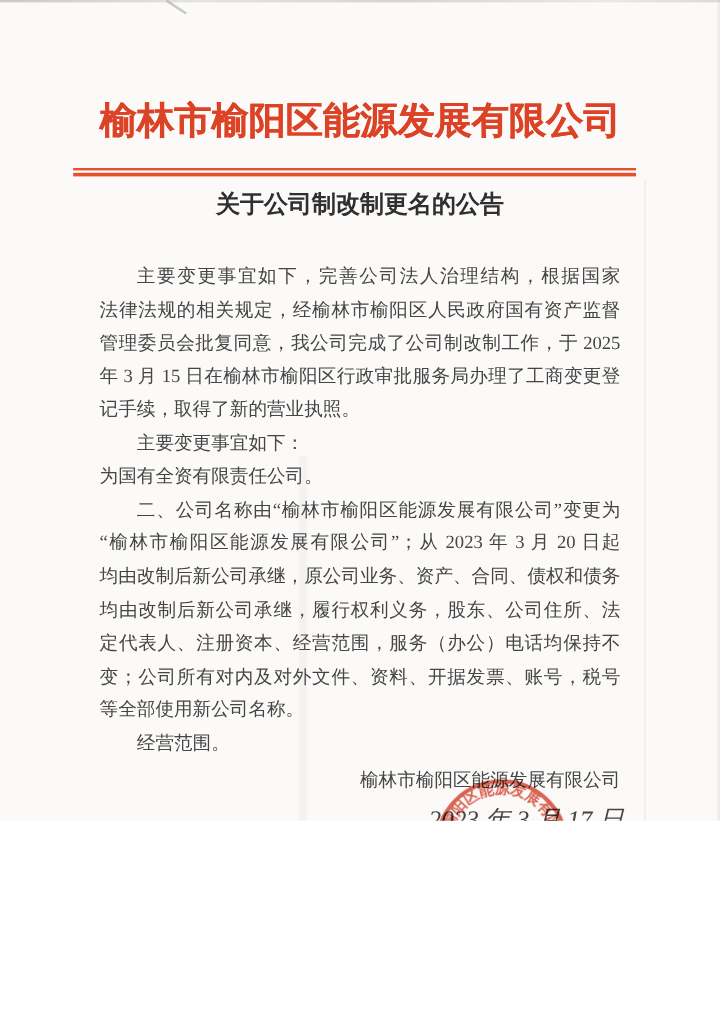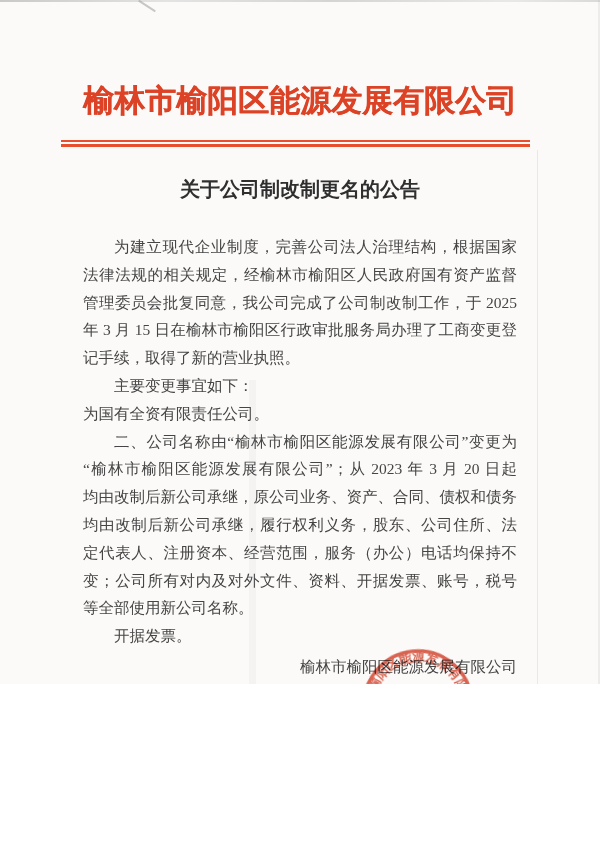--- a/index.html
+++ b/index.html
@@ -50,23 +50,23 @@
     white-space: nowrap;
     text-shadow: 0.4px 0 0 var(--letterhead-red, #dc4326);
   }
   .rule {
     margin: 19px 0 0 -22px;
     width: 469px; height: 2px;
     border-top: 2px solid var(--rule-red, #e84f2c);
     border-bottom: 3px solid var(--rule-red, #e84f2c);
   }
   .doc-title {
-    margin: 29px 0 0;
+    margin: 13px 0 0;
     text-align: center;
-    font-family: Liberation Serif, serif;
+    font-family: Liberation Mono, monospace;
     font-weight: 600;
     font-size: 20px; line-height: 26px;
     color: var(--title-text, #2f2f2f);
   }
   
   .doc-body { margin-top: 31px; }
   .bline {
     font-size: 15.5px;
     line-height: 27.8px;
     color: var(--body-text, #454545);
@@ -126,21 +126,21 @@
   <div class="edge-right"></div>
 
   <h1 class="letterhead">榆林市榆阳区能源发展有限公司</h1>
 
   <div class="rule"></div>
 
   <h2 class="doc-title">关于公司制改制更名的公告</h2>
 
   <div class="doc-body" id="body-paragraphs">
       <div>
-        <div class="bline indent just">为建立现代企业制度，完善公司法人治理结构，根据国家</div>
+        <div class="bline indent just">主要变更事宜如下，完善公司法人治理结构，根据国家</div>
         <div class="bline just">法律法规的相关规定，经榆林市榆阳区人民政府国有资产监督</div>
         <div class="bline just">管理委员会批复同意，我公司完成了公司制改制工作，于 2025</div>
         <div class="bline just">年 3 月 15 日在榆林市榆阳区行政审批服务局办理了工商变更登</div>
         <div class="bline">记手续，取得了新的营业执照。</div>
       </div>
       <div>
         <div class="bline indent">主要变更事宜如下：</div>
       </div>
       <div>
         <div class="bline">为国有全资有限责任公司。</div>
@@ -148,21 +148,21 @@
       <div>
         <div class="bline indent just">二、公司名称由“榆林市榆阳区能源发展有限公司”变更为</div>
         <div class="bline just">“榆林市榆阳区能源发展有限公司”；从 2023 年 3 月 20 日起</div>
         <div class="bline just">均由改制后新公司承继，原公司业务、资产、合同、债权和债务</div>
         <div class="bline just">均由改制后新公司承继，履行权利义务，股东、公司住所、法</div>
         <div class="bline just">定代表人、注册资本、经营范围，服务（办公）电话均保持不</div>
         <div class="bline just">变；公司所有对内及对外文件、资料、开据发票、账号，税号</div>
         <div class="bline">等全部使用新公司名称。</div>
       </div>
       <div>
-        <div class="bline indent">开据发票。</div>
+        <div class="bline indent">经营范围。</div>
       </div>
     </div>
 
   <div class="sig">
     <div class="sig-company">榆林市榆阳区能源发展有限公司</div>
     <div class="sig-date">2023 年 3 月 17 日</div>
   </div>
 
   <svg class="seal" viewBox="0 0 120 120">
     <defs>

